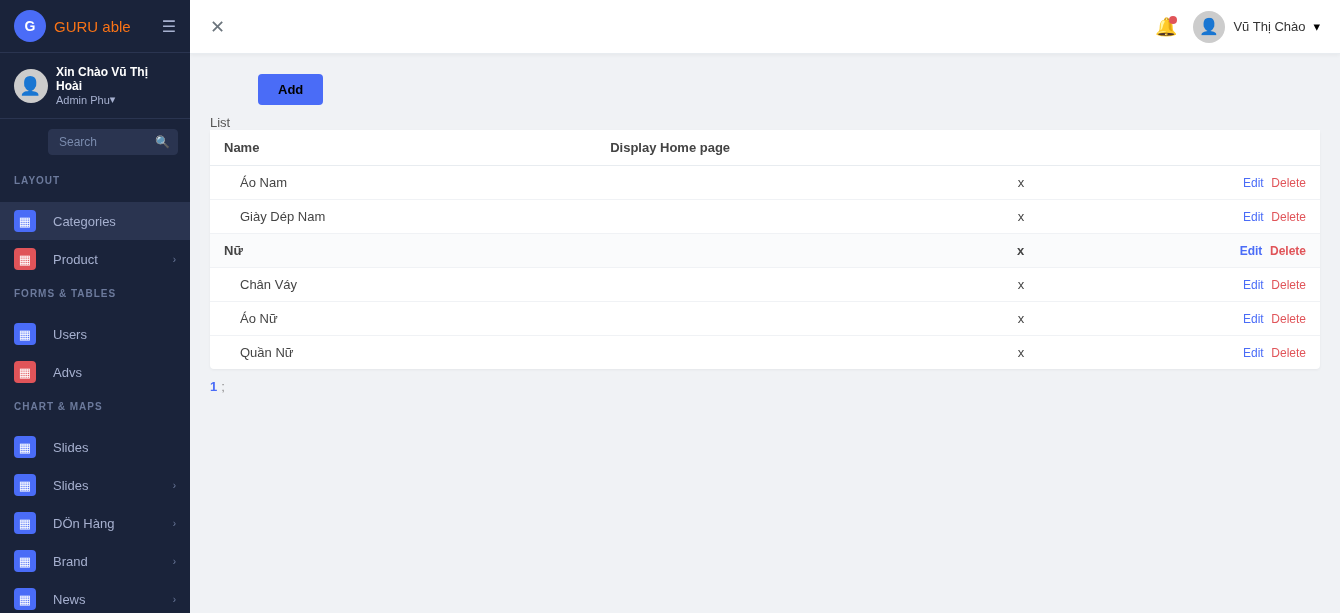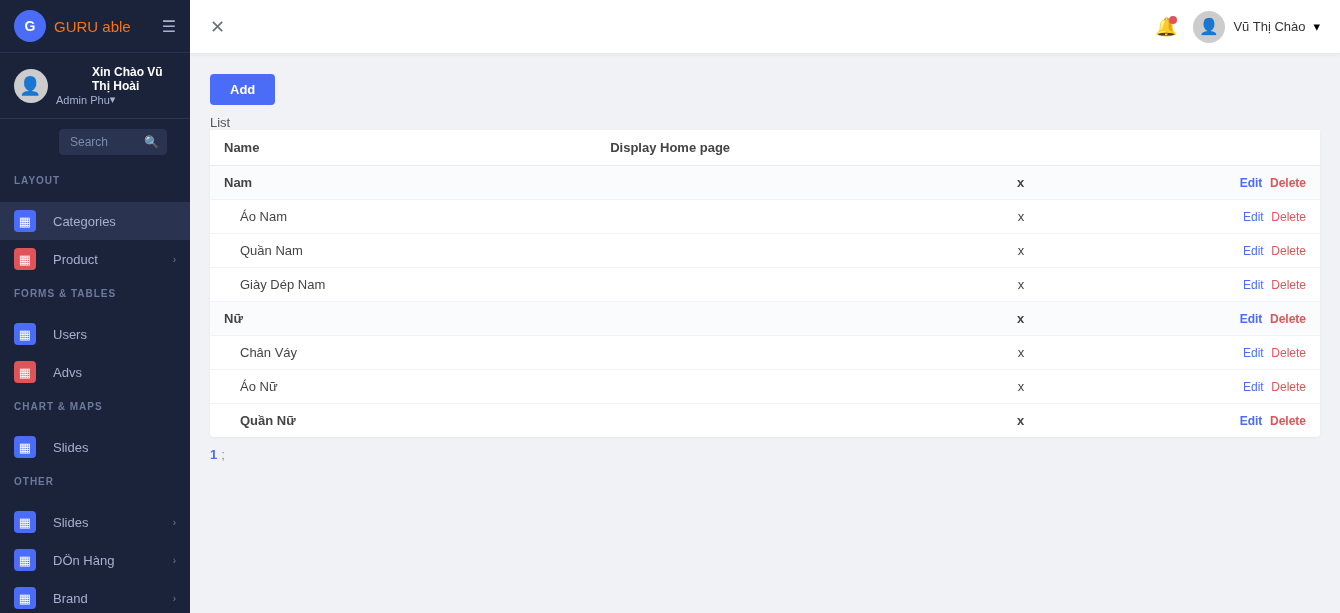--- a/index.html
+++ b/index.html
@@ -56,24 +56,24 @@
     }
     .user-avatar {
       width: 34px; height: 34px;
       border-radius: 50%;
       background: #ccc;
       overflow: hidden;
       display: flex; align-items: center; justify-content: center;
       font-size: 18px;
     }
     .user-info { flex: 1; }
-    .user-name { color: white; font-size: 12px; font-weight: 600; margin-left: 36px; }
+    .user-name { color: white; font-size: 12px; font-weight: 600; }
     .user-role { color: #a6b0cf; font-size: 11px; display: flex; align-items: center; gap: 0; }
     .search-box {
-      margin: 10px 23px;
+      margin: 10px 12px;
       position: relative;
       padding-left: 36px;
     }
     .search-box input {
       width: 100%;
       background: #2a3450;
       border: 1px solid #2a3450;
       border-radius: 4px;
       color: #a6b0cf;
       padding: 5px 28px 5px 10px;
@@ -167,27 +167,28 @@
     .topbar-username { font-size: 13px; color: #333; }
 
     
     .content {
       flex: 1;
       padding: 20px;
       overflow-y: auto;
     }
     .add-btn {
       background: #4a6cf7;
-      color: #ffffff;
+      color: #000000;
       border: none;
       border-radius: 4px;
       padding: 8px 20px;
       font-size: 13px;
       cursor: pointer;
       font-weight: 600;
+      margin-left: 48px;
     }
     .list-label {
       margin-top: 10px;
       font-size: 13px;
       color: #555;
     }
     .category-table {
       width: 100%;
       background: white;
       border-radius: 4px;
@@ -200,21 +201,21 @@
       font-size: 13px;
       font-weight: 600;
       color: #444;
       border-bottom: 1px solid #e8ecf0;
       background: white;
     }
     .th-display { text-align: right; }
     .category-table tbody tr {
       border-bottom: 1px solid #f0f2f5;
     }
-    .category-table tbody tr:last-child { border-bottom: none; font-weight: bold; }
+    .category-table tbody tr:last-child { border-bottom: none; }
     .category-table tbody tr td {
       padding: 9px 14px;
       font-size: 13px;
       color: #444;
     }
     .td-display { text-align: right; color: #888; }
     .td-actions { text-align: right; white-space: nowrap; }
     .action-edit {
       color: #4a6cf7; cursor: pointer; font-size: 12px; margin-right: 4px;
     }
@@ -291,21 +292,20 @@
     <div class="item-icon icon-red">▦</div>
     <span class="item-label">Advs</span>
   </div>
 
   <div class="sidebar-section-label">Chart &amp; Maps</div>
   <div class="sidebar-item">
     <div class="item-icon icon-blue">▦</div>
     <span class="item-label">Slides</span>
   </div>
 
-  <div class="sidebar-section-label">Other</div>
   <div class="sidebar-item">
     <div class="item-icon icon-blue">▦</div>
     <span class="item-label">Slides</span>
     <span class="arrow">›</span>
   </div>
   <div class="sidebar-item">
     <div class="item-icon icon-blue">▦</div>
     <span class="item-label">DÖn Hàng</span>
     <span class="arrow">›</span>
   </div>
@@ -347,38 +347,22 @@
 
     <table class="category-table">
       <thead>
         <tr>
           <th>Name</th>
           <th class="th-display">Display Home page</th>
           <th></th>
         </tr>
       </thead>
       <tbody id="table-body">
-      <tr class="row-parent">
-      <td>Nam</td>
-      <td class="td-display">x</td>
-      <td class="td-actions">
-        <span class="action-edit">Edit</span>
-        <span class="action-delete">Delete</span>
-      </td>
-    </tr>
           <tr class="row-child">
           <td>Áo Nam</td>
-          <td class="td-display">x</td>
-          <td class="td-actions">
-            <span class="action-edit">Edit</span>
-            <span class="action-delete">Delete</span>
-          </td>
-        </tr>
-          <tr class="row-child">
-          <td>Quần Nam</td>
           <td class="td-display">x</td>
           <td class="td-actions">
             <span class="action-edit">Edit</span>
             <span class="action-delete">Delete</span>
           </td>
         </tr>
           <tr class="row-child">
           <td>Giày Dép Nam</td>
           <td class="td-display">x</td>
           <td class="td-actions">

